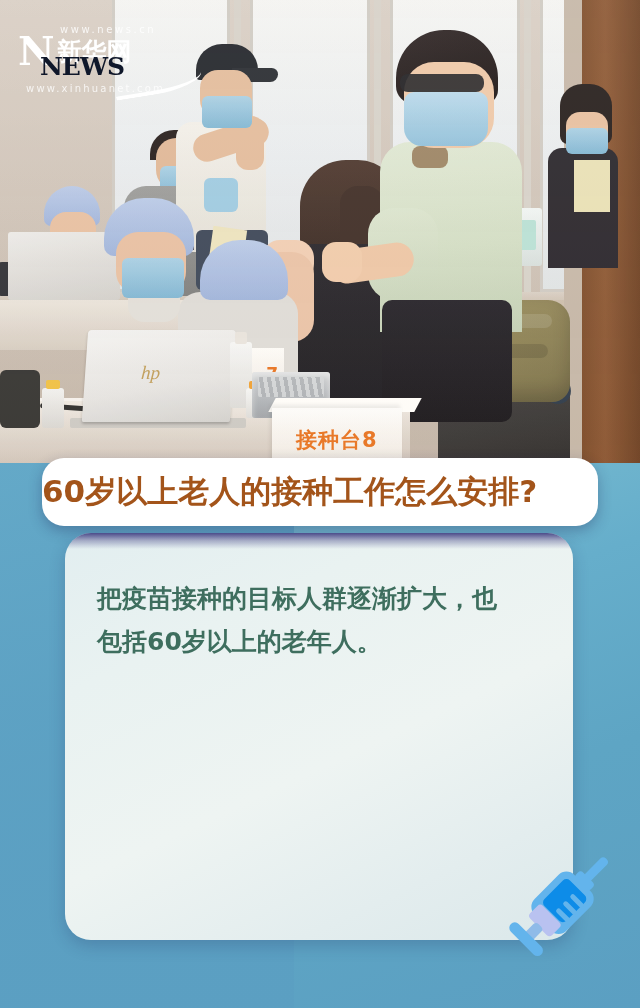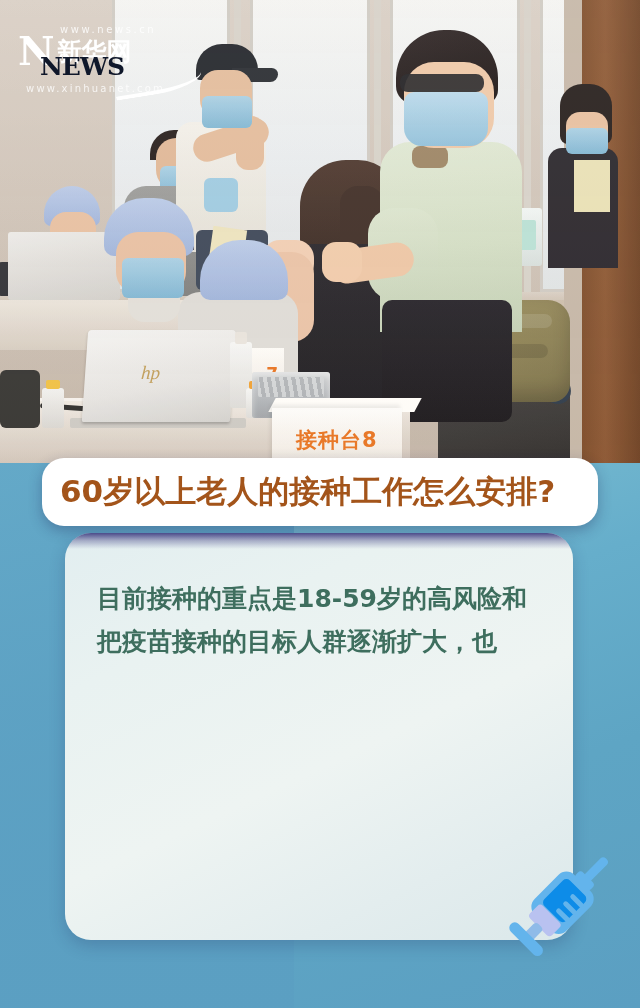--- a/index.html
+++ b/index.html
@@ -317,21 +317,20 @@
     border-radius:22px;
     box-shadow:0 5px 14px rgba(25,30,80,.30);
     display:flex; align-items:center;
     z-index:6;
   }
   .title-text{
     font-family:"DejaVu Sans", sans-serif;
     font-size:31px; font-weight:700;
     color:#a3541a;
     letter-spacing:0px;
-    margin-left:18px;
     white-space:nowrap;
     text-shadow:0 1px 0 rgba(255,255,255,.6);
   }
 
   
   .card{
     position:absolute; left:65px; top:533px; width:508px; height:407px;
     background:linear-gradient(155deg,#e2eef0 0%,#e9f2f1 25%,#eef4f2 55%,#e3edee 80%,#dbe8ea 100%);
     border-radius:26px;
     box-shadow:0 6px 16px rgba(30,40,90,.22);
@@ -480,22 +479,22 @@
   </div>
 </div>
 
 <div class="title-pill">
   <div class="title-text">60岁以上老人的接种工作怎么安排?</div>
 </div>
 
 <div class="card">
   <div class="card-topshade"></div>
   <div class="card-body">
-    <div class="card-line">目前接种的重点是18-59岁的高风险和</div>
     <div class="card-line">把疫苗接种的目标人群逐渐扩大，也</div>
+    <div class="card-line">包括60岁以上的老年人。</div>
   </div>
 </div>
 
 <div class="syringe">
   <svg viewBox="0 0 126 126" width="126" height="126" aria-hidden="true">
     <g transform="rotate(45 63 63)">
 
       <rect x="58" y="4" width="9" height="30" rx="4" fill="#63b4ec"></rect>
 
       <rect x="52" y="30" width="21" height="10" rx="4" fill="#63b4ec"></rect>

